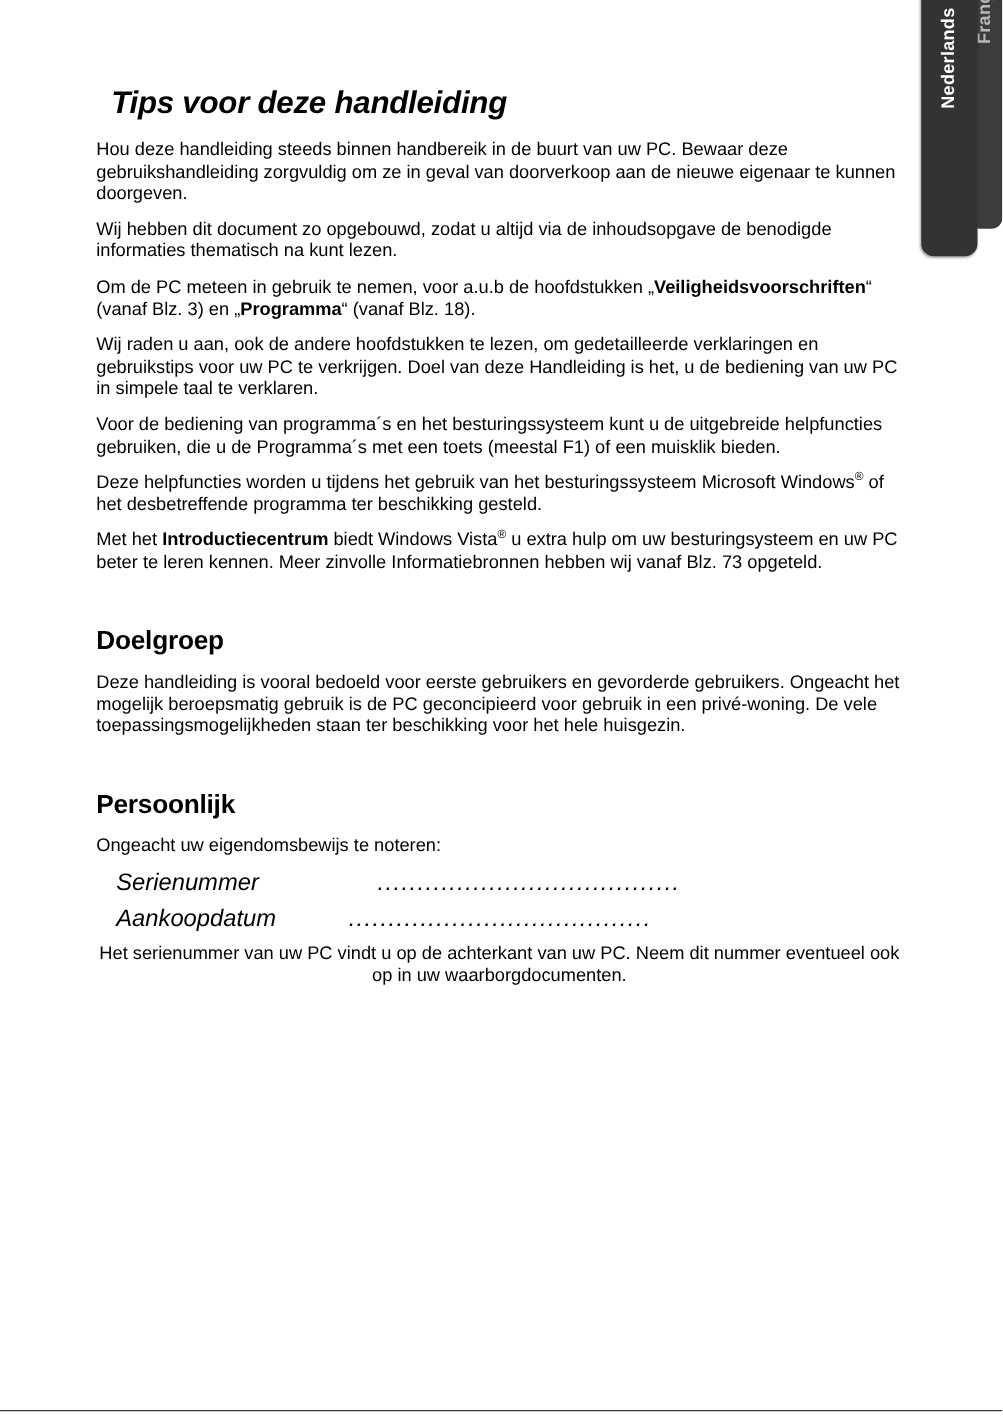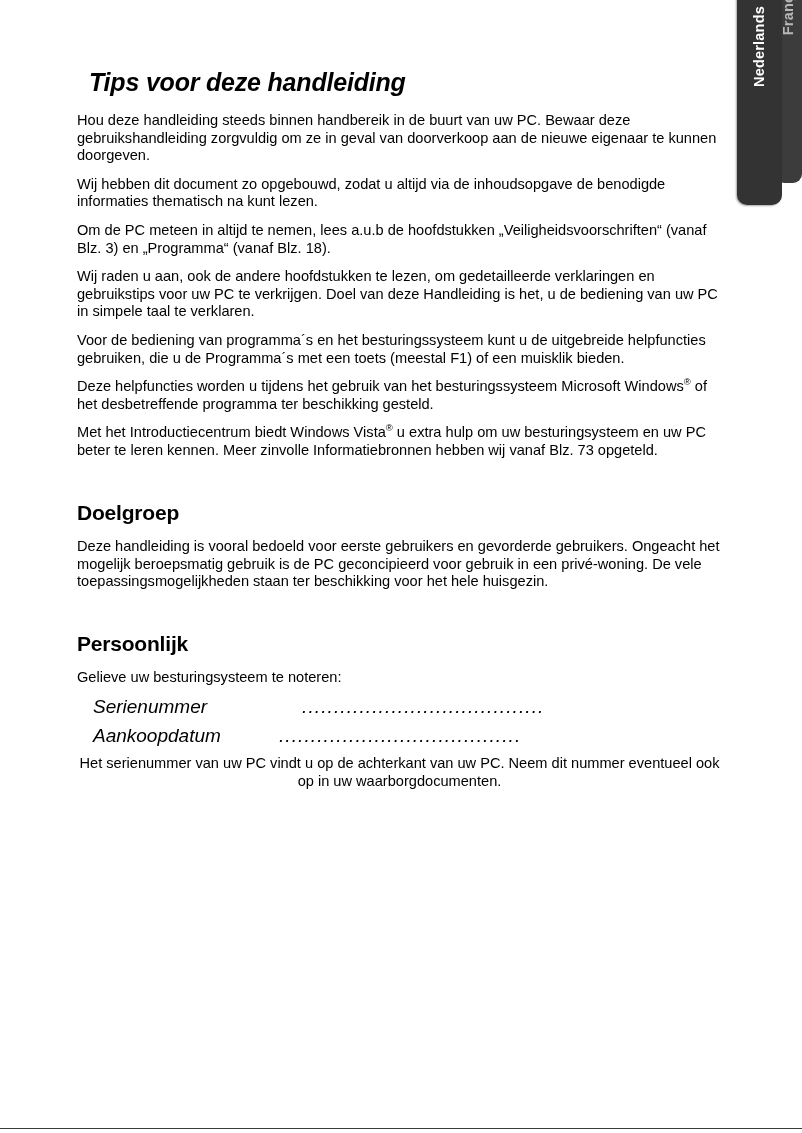--- a/index.html
+++ b/index.html
@@ -96,21 +96,21 @@
     letter-spacing: -0.2px;
     line-height: 1.12;
   }
   p.body-text {
     font-size: 14.6px;
     line-height: 17.6px;
     margin: 0 0 11px 0;
     text-align: left;
   }
   p.body-text:last-child { margin-bottom: 0; text-align: center; }
-  .b { font-weight: normal; }
+  .b { font-weight: bold; }
   .sup {
     font-size: 9.5px;
     vertical-align: super;
     line-height: 0;
   }
   .block-gap-lg { height: 30px; }
 
   
   .fill-row {
     font-size: 19px;
@@ -147,39 +147,39 @@
   </div>
 
   <div id="content">
 
     <h1 class="section-title">Tips voor deze handleiding</h1>
 
     <p class="body-text">Hou deze handleiding steeds binnen handbereik in de buurt van uw PC. Bewaar deze gebruikshandleiding zorgvuldig om ze in geval van doorverkoop aan de nieuwe eigenaar te kunnen doorgeven.</p>
 
     <p class="body-text">Wij hebben dit document zo opgebouwd, zodat u altijd via de inhoudsopgave de benodigde informaties thematisch na kunt lezen.</p>
 
-    <p class="body-text"><span>Om de PC meteen in altijd te nemen, lees a.u.b de hoofdstukken „</span><span class="b">Veiligheidsvoorschriften</span><span>“ (vanaf Blz. 3) en „</span><span class="b">Programma</span><span>“ (vanaf Blz. 18).</span></p>
+    <p class="body-text"><span>Om de PC meteen in gebruik te nemen, voor a.u.b de hoofdstukken „</span><span class="b">Veiligheidsvoorschriften</span><span>“ (vanaf Blz. 3) en „</span><span class="b">Programma</span><span>“ (vanaf Blz. 18).</span></p>
 
     <p class="body-text">Wij raden u aan, ook de andere hoofdstukken te lezen, om gedetailleerde verklaringen en gebruikstips voor uw PC te verkrijgen. Doel van deze Handleiding is het, u de bediening van uw PC in simpele taal te verklaren.</p>
 
     <p class="body-text">Voor de bediening van programma´s en het besturingssysteem kunt u de uitgebreide helpfuncties gebruiken, die u de Programma´s met een toets (meestal F1) of een muisklik bieden.</p>
 
     <p class="body-text"><span>Deze helpfuncties worden u tijdens het gebruik van het besturingssysteem Microsoft Windows</span><span class="sup">®</span><span> of het desbetreffende programma ter beschikking gesteld.</span></p>
 
     <p class="body-text"><span>Met het </span><span class="b">Introductiecentrum</span><span> biedt Windows Vista</span><span class="sup">®</span><span> u extra hulp om uw besturingsysteem en uw PC beter te leren kennen. Meer zinvolle Informatiebronnen hebben wij vanaf Blz. 73 opgeteld.</span></p>
 
     <div class="block-gap-lg"></div>
 
     <h2 class="section-title">Doelgroep</h2>
     <p class="body-text">Deze handleiding is vooral bedoeld voor eerste gebruikers en gevorderde gebruikers. Ongeacht het mogelijk beroepsmatig gebruik is de PC geconcipieerd voor gebruik in een privé-woning. De vele toepassingsmogelijkheden staan ter beschikking voor het hele huisgezin.</p>
 
     <div class="block-gap-lg"></div>
 
     <h2 class="section-title">Persoonlijk</h2>
-    <p class="body-text">Gelieve uw besturingsysteem te noteren:</p>
+    <p class="body-text">Ongeacht uw eigendomsbewijs te noteren:</p>
 
     <div class="fill-row"><span class="lbl">Serienummer</span><span>                  </span><span class="dots">......................................</span></div>
 
     <div class="fill-row"><span class="lbl">Aankoopdatum</span><span>           </span><span class="dots">......................................</span></div>
 
 
     <p class="body-text">Het serienummer van uw PC vindt u op de achterkant van uw PC. Neem dit nummer eventueel ook op in uw waarborgdocumenten.</p>
 
   </div>
 

